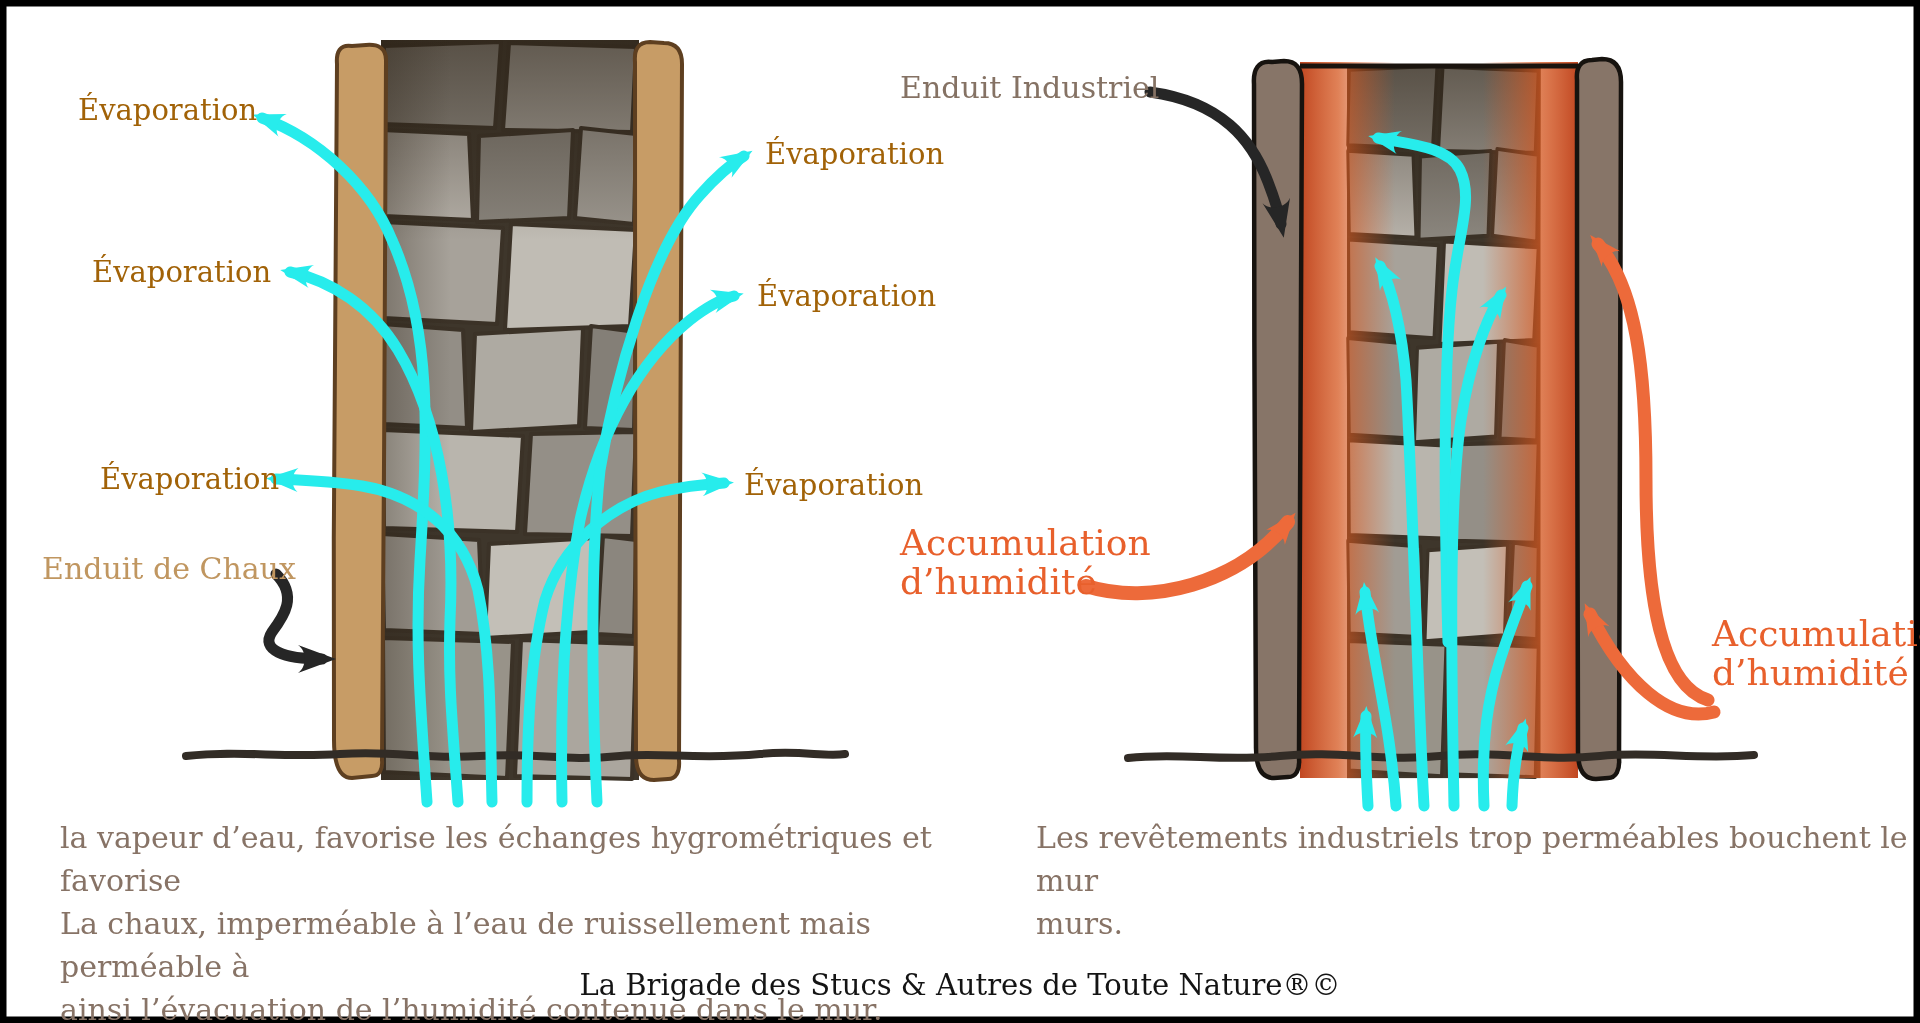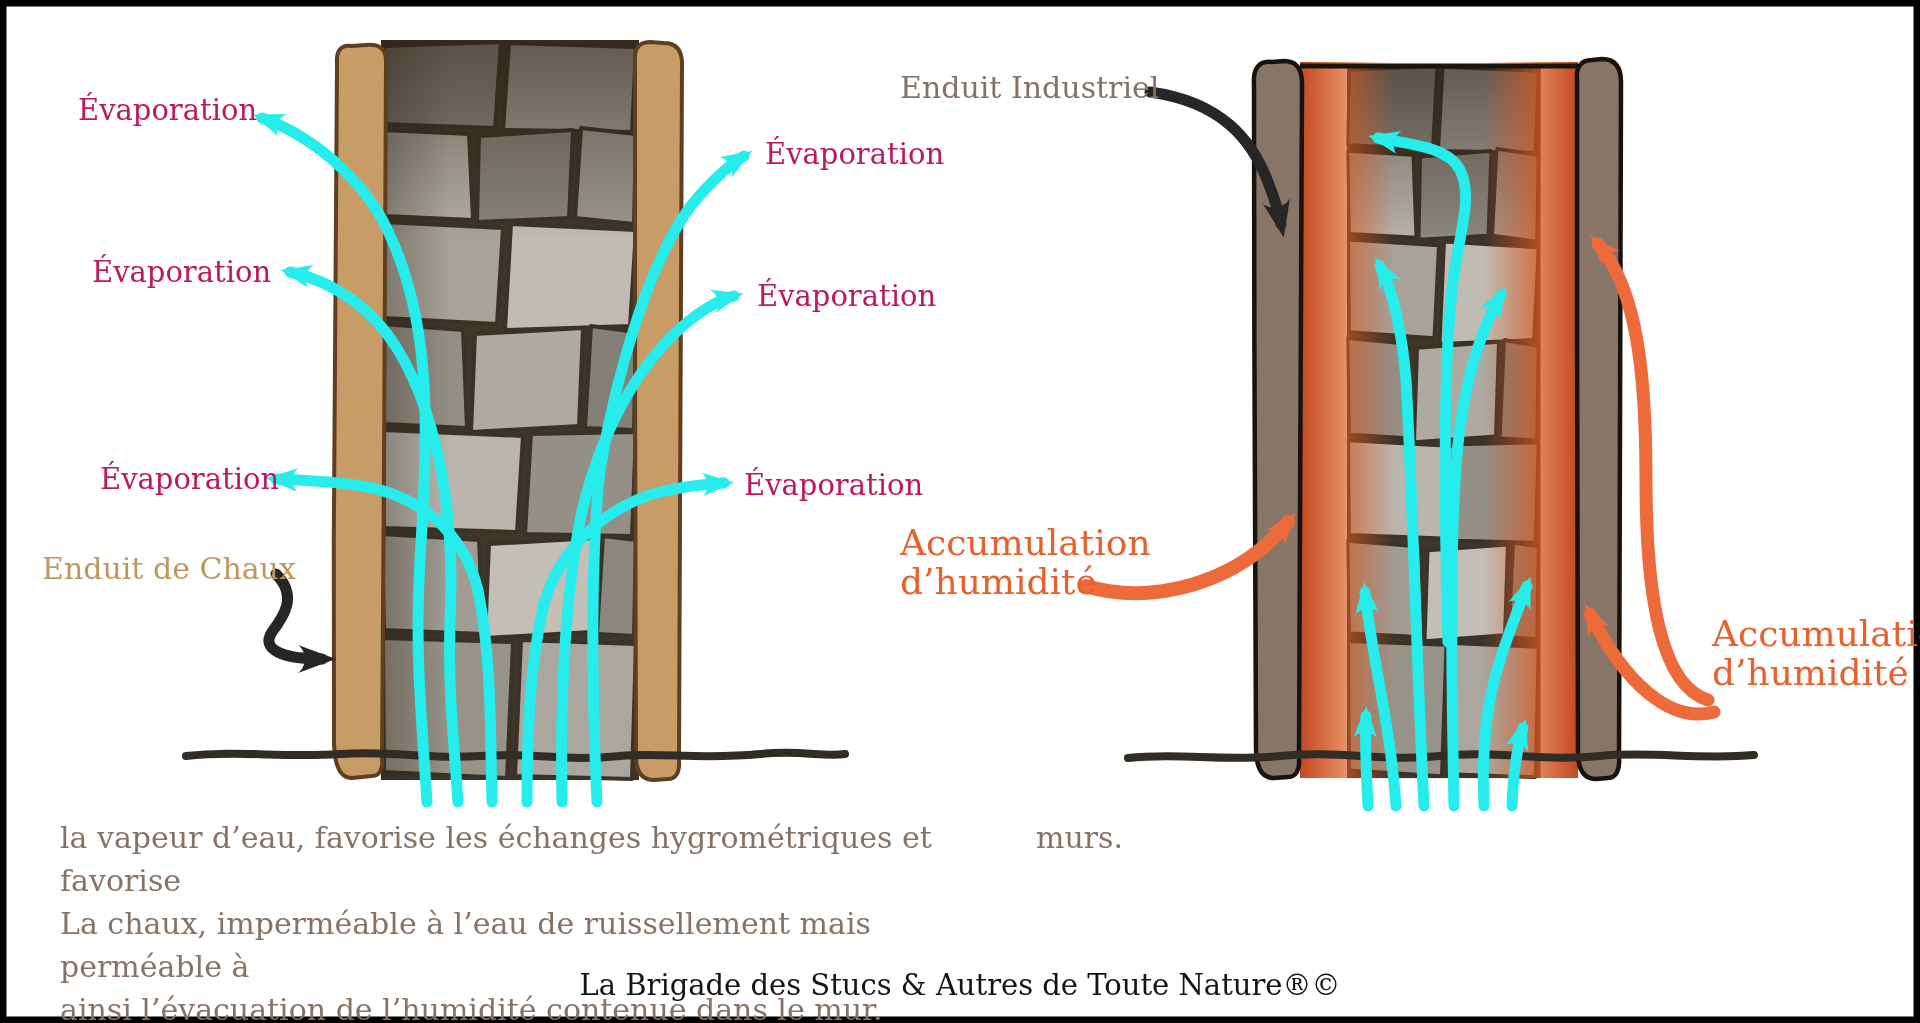--- a/index.html
+++ b/index.html
@@ -1,20 +1,20 @@
 <!DOCTYPE html>
 <html><head>
 <meta charset="utf-8">
 <style>
   html,body{margin:0;padding:0;background:#ffffff;}
   #stage{position:relative;width:1920px;height:1023px;background:#ffffff;overflow:hidden;
          font-family:"DejaVu Serif","Liberation Serif",serif;}
   #art{position:absolute;left:0;top:0;}
   .lbl{position:absolute;white-space:nowrap;}
-  .evap{font-size:29px;color:#be185d;}
+  .evap{font-size:29px;color:#a16207;}
   .chaux{font-size:30px;color:#C09660;}
   .indus{font-size:30px;color:#857264;}
   .accum{font-size:36px;color:#E8602C;line-height:39px;}
   .caption{position:absolute;font-size:30px;color:#877366;line-height:43px;}
   .footer{position:absolute;left:0;top:968px;width:1920px;text-align:center;
           font-size:29px;color:#141414;}
 </style>
 </head>
 <body>
 
@@ -156,17 +156,18 @@
     <div>d’humidité</div>
   </div>
 
   <div class="caption" style="left:60px;top:816px;width:940px;">
     <div>la vapeur d’eau, favorise les échanges hygrométriques et favorise</div>
     <div>La chaux, imperméable à l’eau de ruissellement mais perméable à</div>
     <div>ainsi l’évacuation de l’humidité contenue dans le mur.</div>
   </div>
 
   <div class="caption" style="left:1036px;top:816px;width:880px;">
+    <div>Les revêtements industriels trop perméables bouchent le mur</div>
     <div>murs.</div>
   </div>
 
   <div class="footer">La Brigade des Stucs &amp; Autres de Toute Nature®©</div>
 </div>
 
 </body></html>

